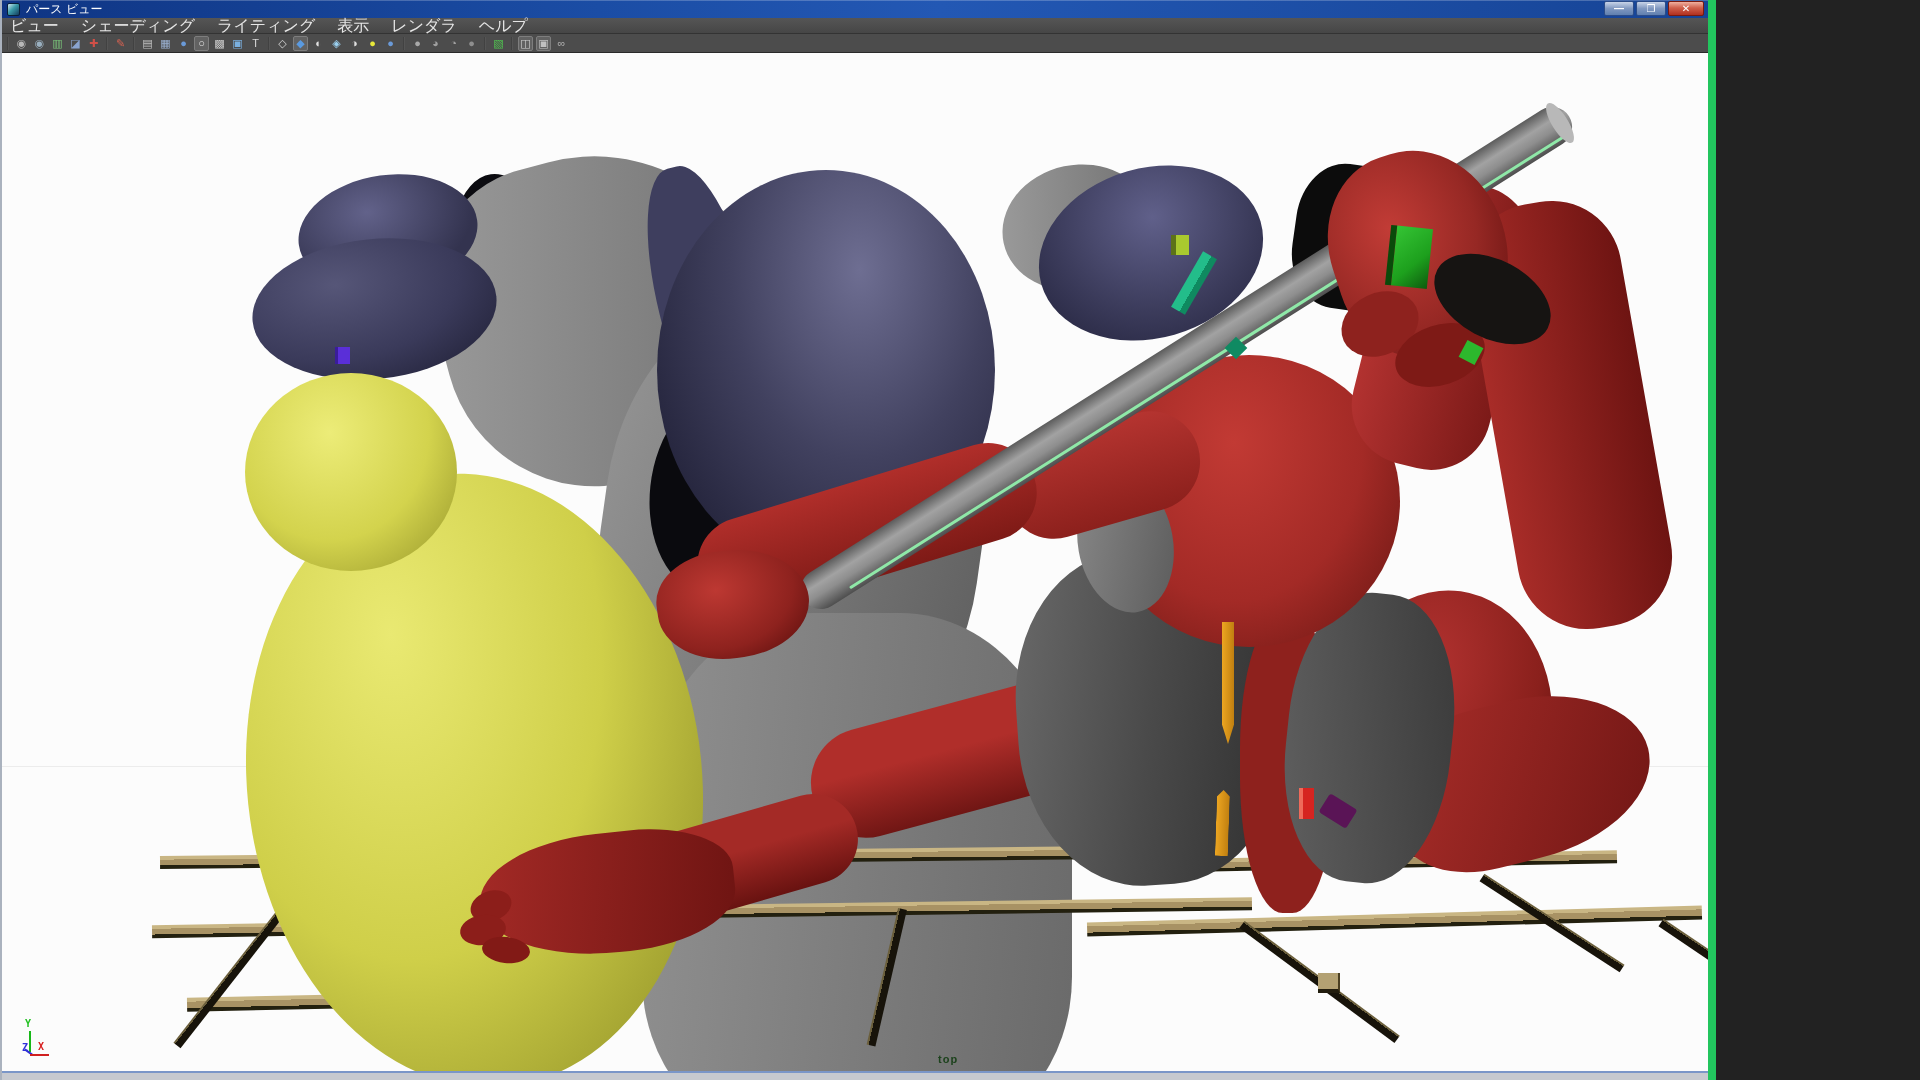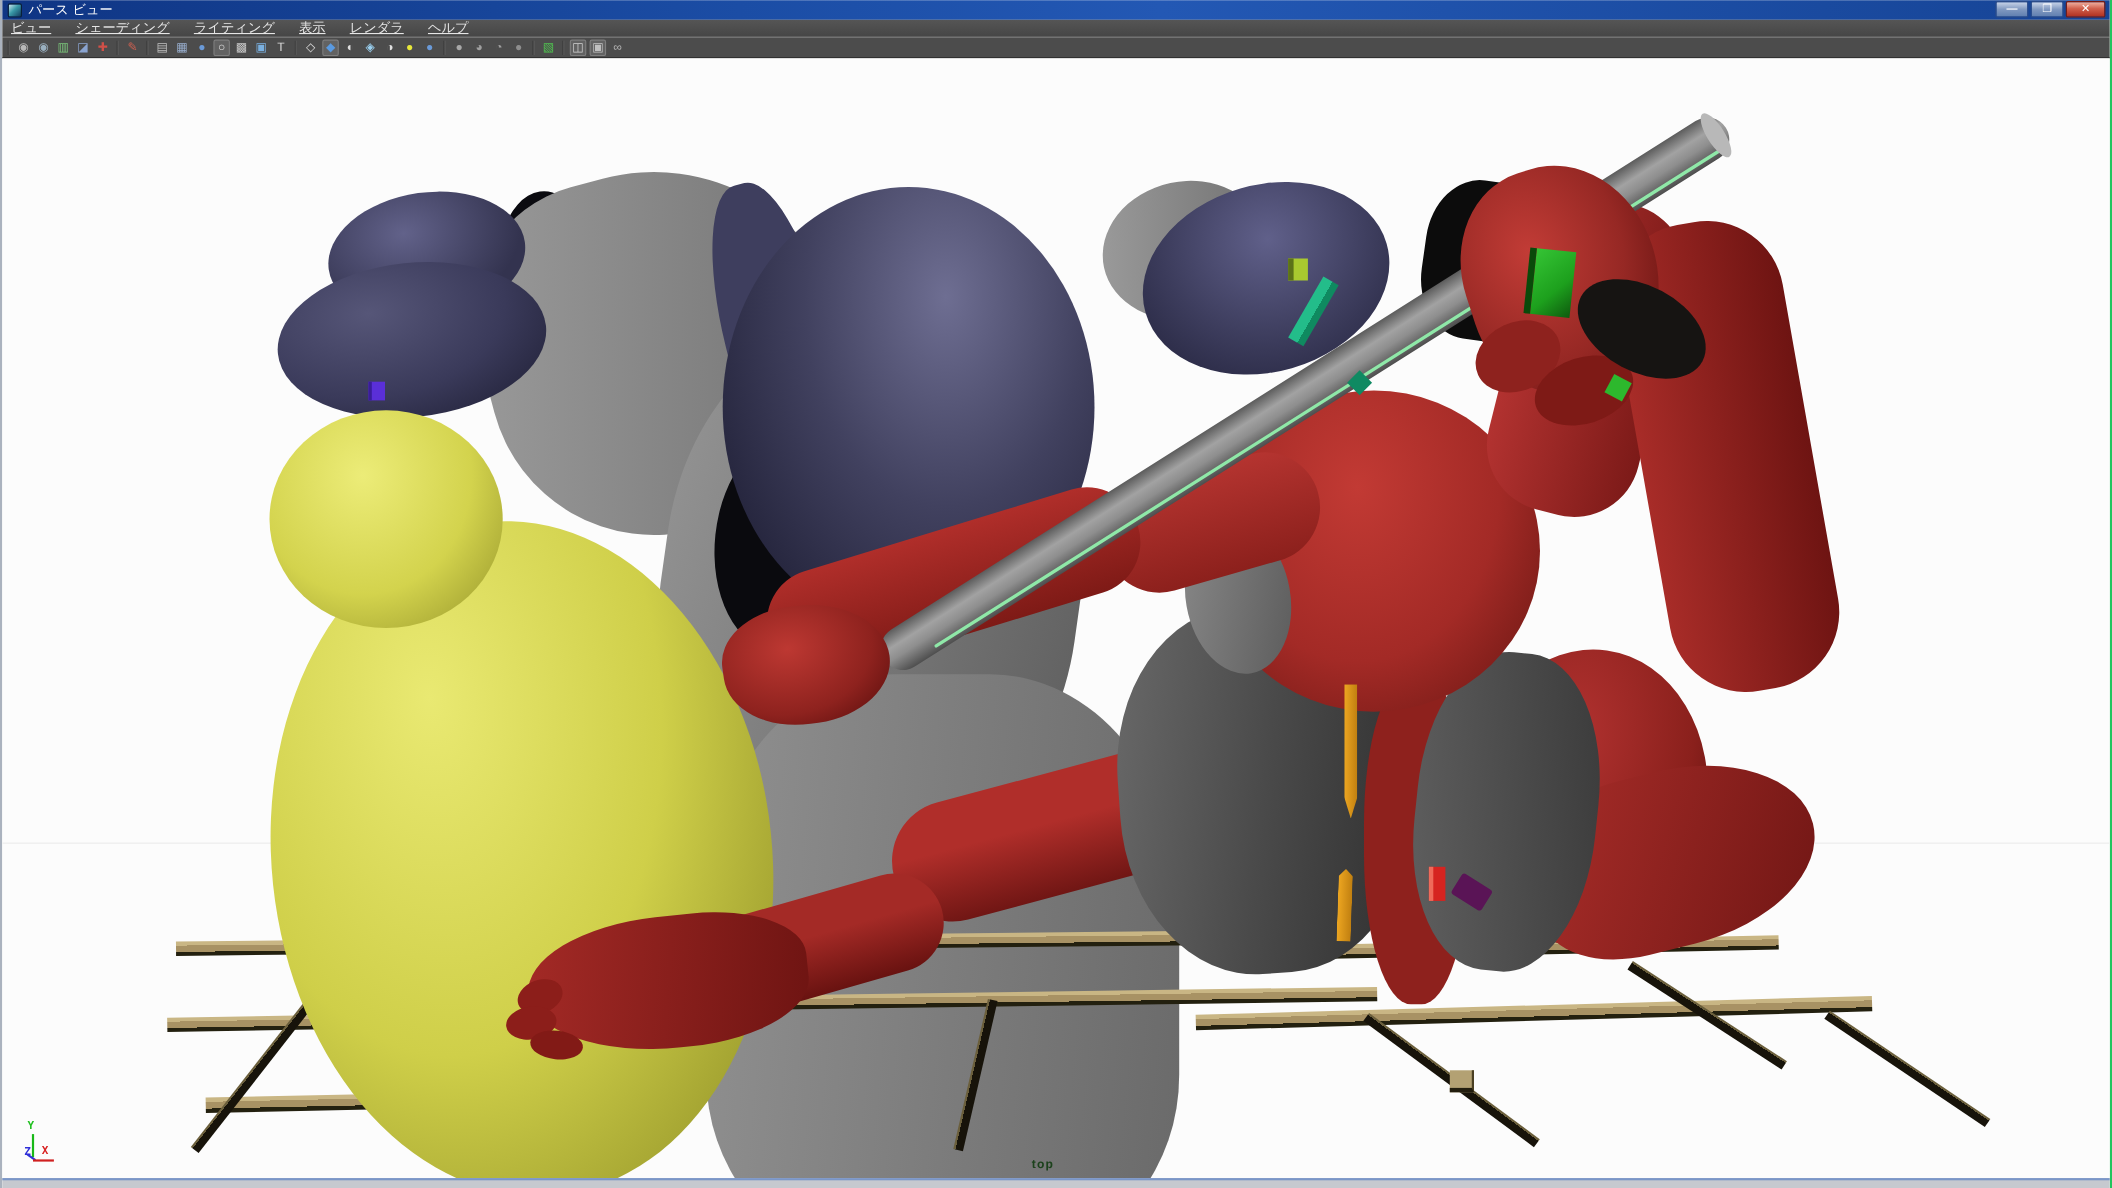--- a/index.html
+++ b/index.html
@@ -1,38 +1,38 @@
 <!DOCTYPE html>
 <html><head>
 <meta charset="utf-8">
 <style>
   html,body{margin:0;padding:0;background:#222;}
   *{box-sizing:border-box;}
   body{font-family:"Liberation Sans","DejaVu Sans",sans-serif;}
-  .window{position:relative;width:1920px;height:1080px;overflow:hidden;background:#fcfcfc;
-          border-left:2px solid #aab2be;border-right:2px solid #22c55e;}
+  .window{position:relative;width:1716px;height:1080px;overflow:hidden;background:#fcfcfc;
+          border-left:2px solid #aab2be;border-right:8px solid #22c55e;}
   .s{position:absolute;}
   
   .titlebar{left:0;top:0;width:100%;height:18px;
     background:linear-gradient(to right,#0f3584 0%,#1b4da5 35%,#2358b4 55%,#164496 100%);
     box-shadow:inset 0 1px rgba(255,255,255,.22);
     display:flex;align-items:center;color:#fff;font-size:12px;}
   .appicon{width:13px;height:13px;margin:0 6px 0 5px;border-radius:2px;
     background:linear-gradient(135deg,#cfe8f0 0%,#3a9aa8 45%,#123a5c 100%);
     border:1px solid #0a2038;}
   .wbtns{position:absolute;right:4px;top:1px;display:flex;gap:2px;}
   .wbtn{width:30px;height:15px;border:1px solid #2c4c88;border-radius:2px;
     background:linear-gradient(to bottom,#c8d4e8,#8098c0 50%,#6080b0);
     color:#fff;font-size:10px;line-height:13px;text-align:center;font-weight:bold;}
   .wbtn.close{width:36px;border-color:#7a1a10;
     background:linear-gradient(to bottom,#f0b0a0,#d0604c 45%,#b03020);}
   
   .menubar{left:0;top:18px;width:100%;height:16px;background:linear-gradient(#555,#464646);
     display:flex;align-items:center;padding-left:8px;border-bottom:1px solid #333;}
-  .menu-item{color:#e6e6e6;font-size:12px;line-height:15px;margin-right:22px;white-space:nowrap;text-decoration:underline;}
+  .menu-item{color:#e6e6e6;font-size:16px;line-height:15px;margin-right:22px;white-space:nowrap;}
   
   .toolbar{left:0;top:34px;width:100%;height:19px;background:#4c4c4c;border-bottom:1px solid #2a2a2a;
     display:flex;align-items:center;padding-left:3px;gap:3px;}
   .tbicon{width:15px;height:15px;font-size:11px;line-height:15px;text-align:center;
     color:#ccc;border-radius:2px;overflow:hidden;}
   .tbicon.active{background:#626262;border:1px solid #7e7e7e;line-height:13px;}
   .tbsep{width:2px;height:13px;background:linear-gradient(to right,#383838,#5e5e5e);margin:0 2px;}
   
   .viewport{left:0;top:53px;width:1916px;height:1018px;background:#fcfcfc;overflow:hidden;}
   .lbl-top{font-size:11px;font-weight:bold;color:#1c421c;letter-spacing:1px;}

